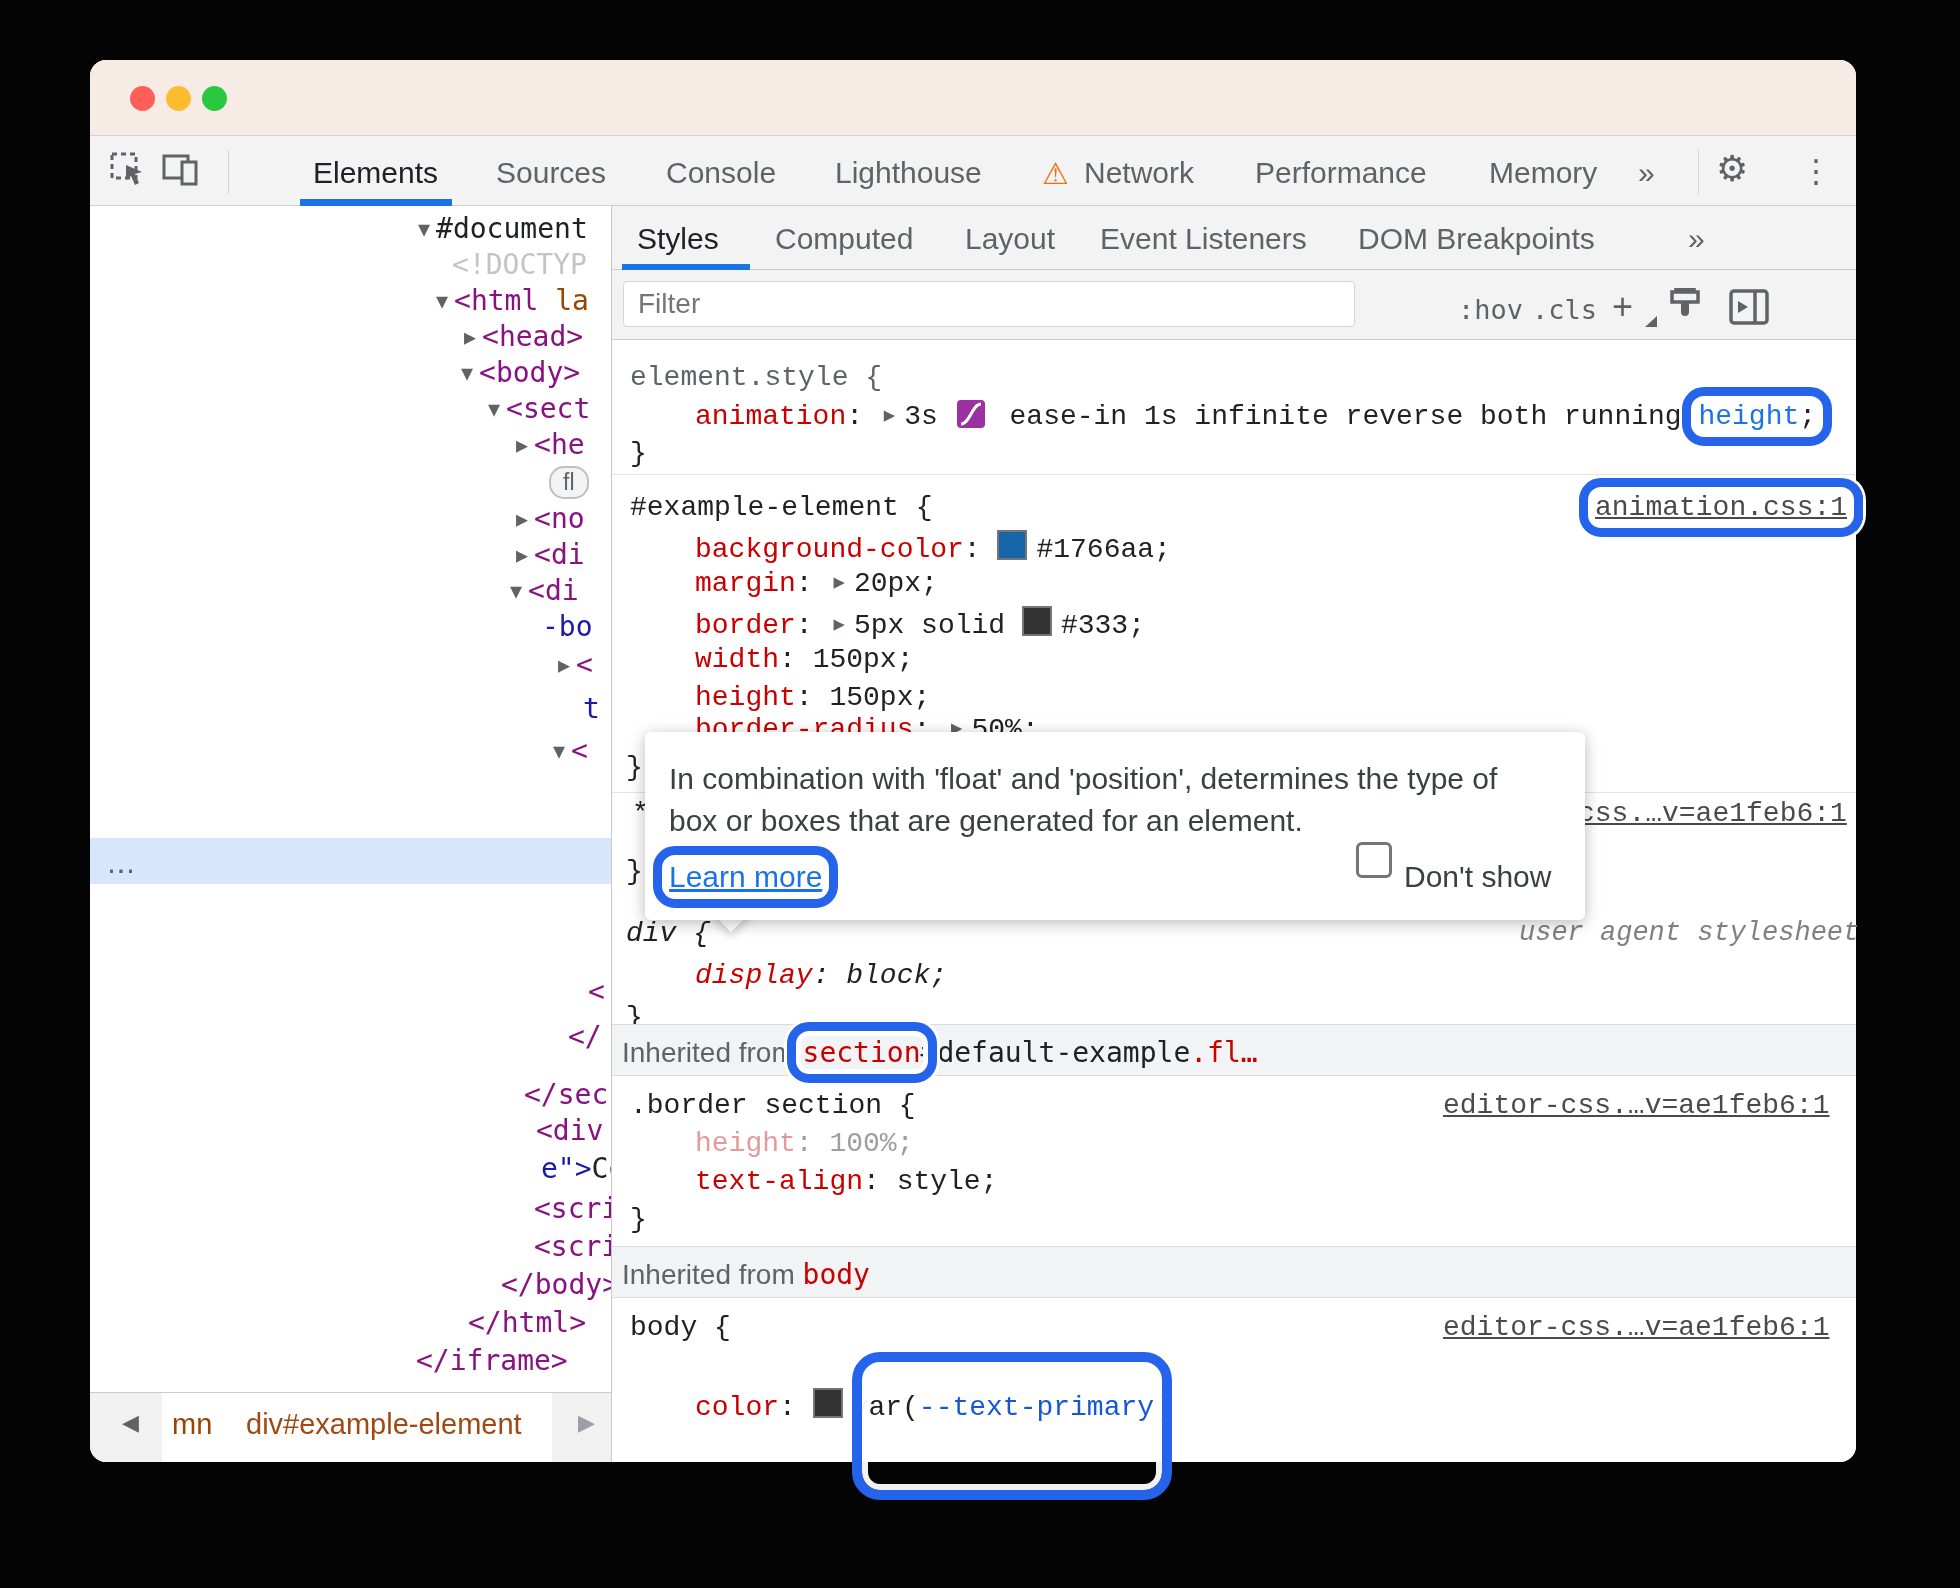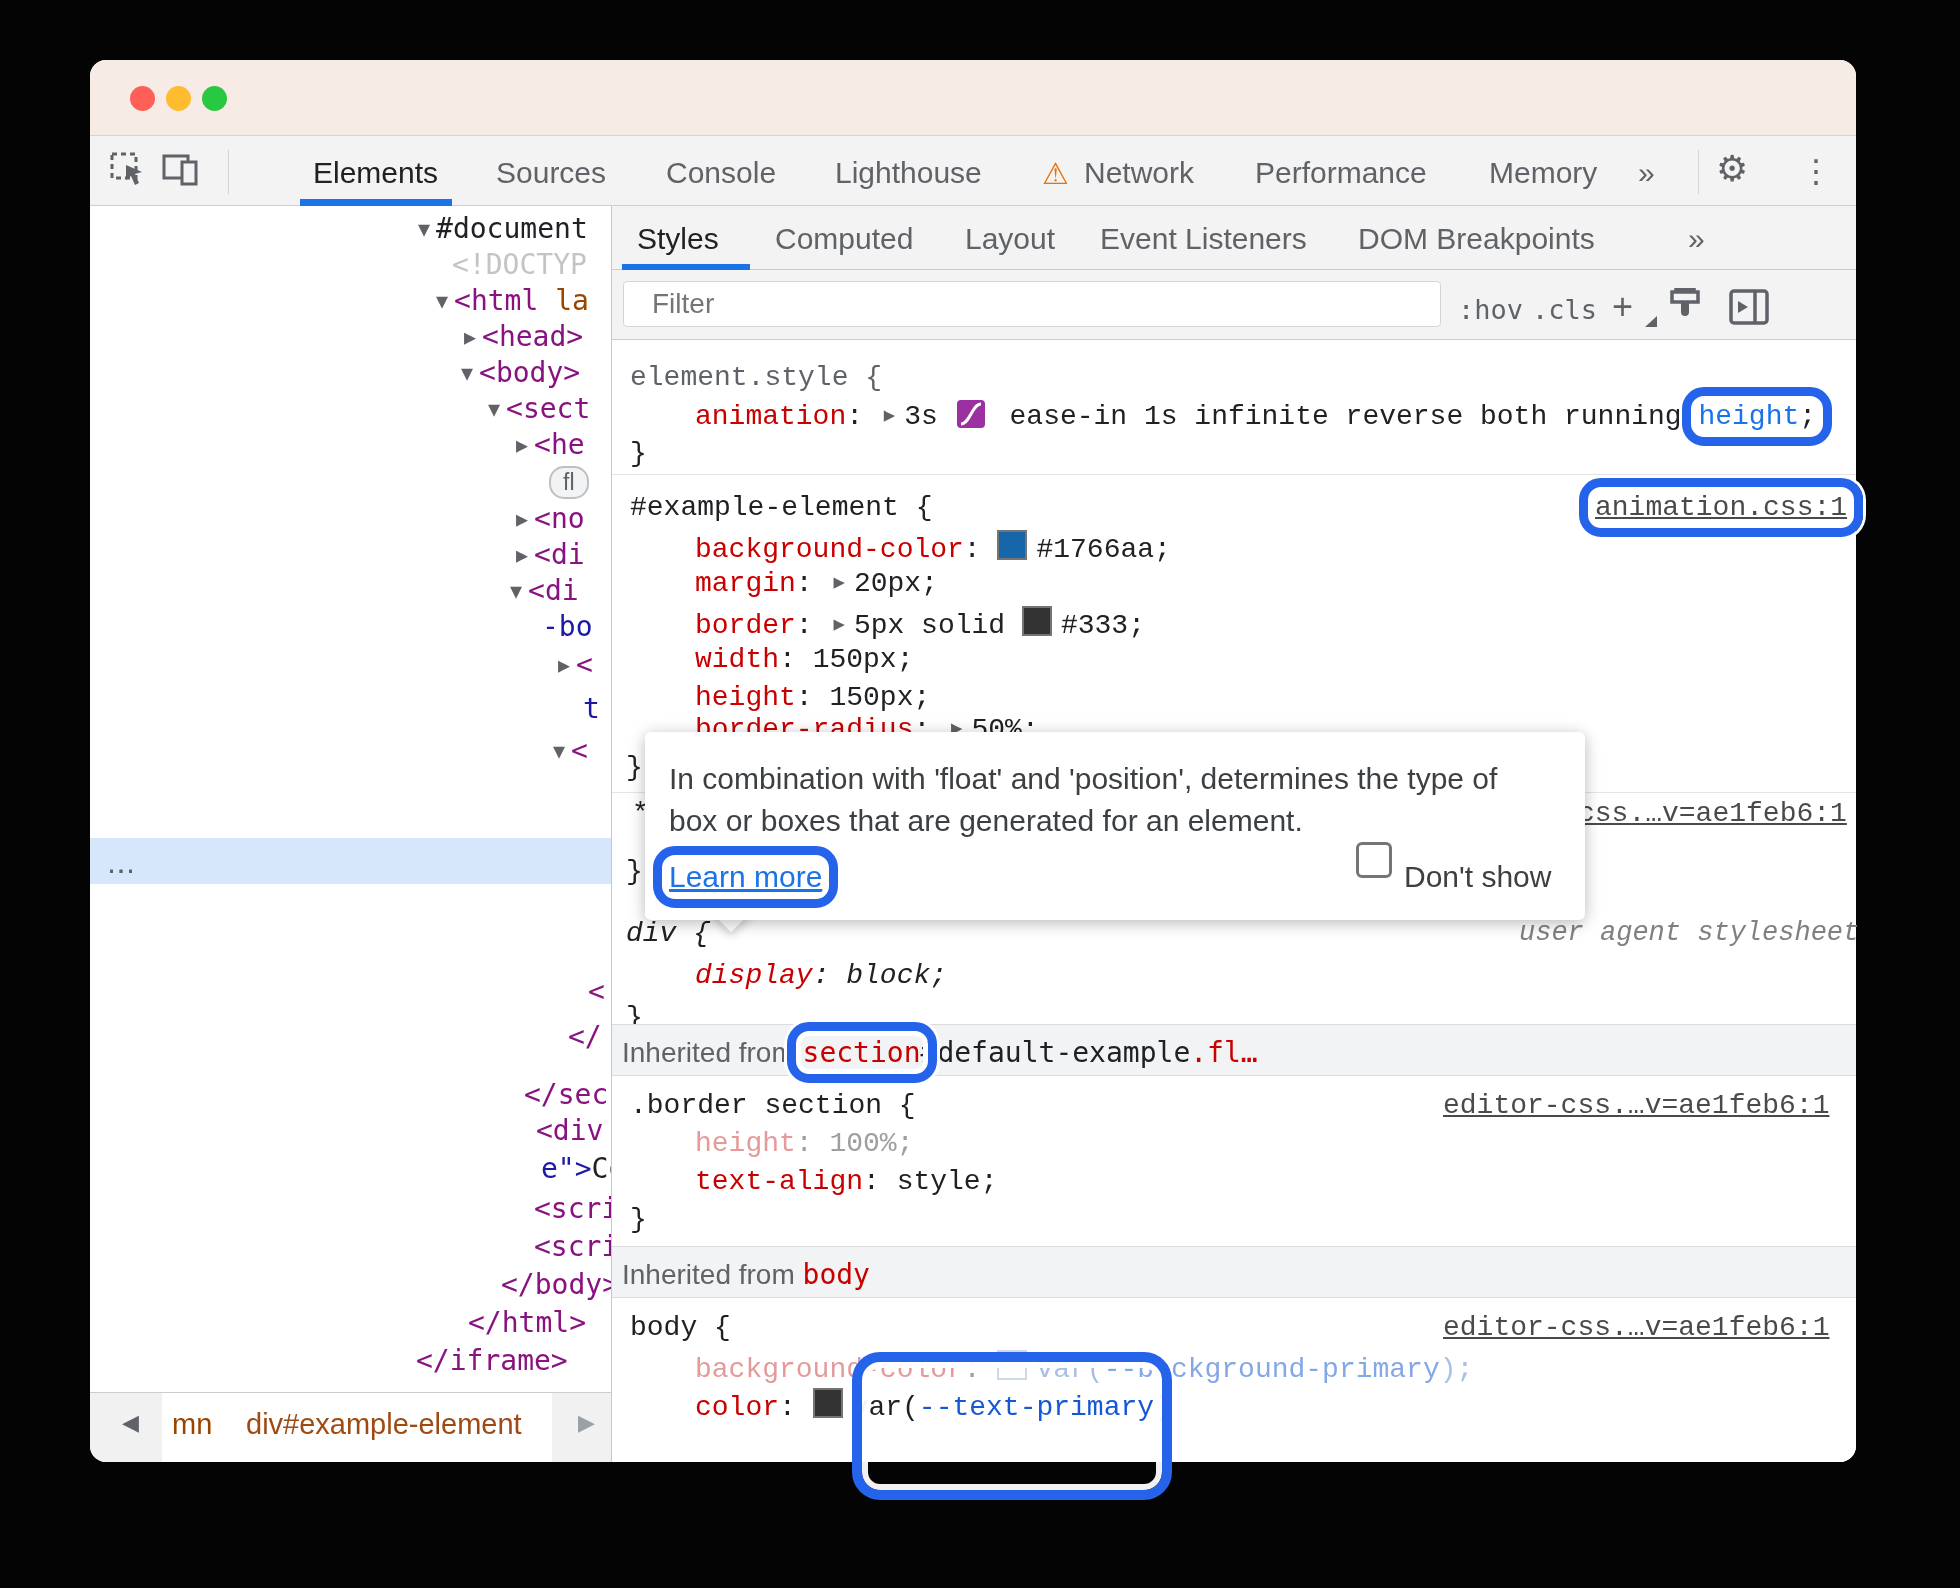--- a/index.html
+++ b/index.html
@@ -27,23 +27,23 @@
   .dom-panel{position:absolute;left:90px;top:206px;width:521px;height:1186px;background:#fff;overflow:hidden;}
   .right-panel{position:absolute;left:611px;top:206px;width:1245px;height:1256px;background:#fff;
                border-radius:0 0 16px 0;}
   .splitter{position:absolute;left:611px;top:206px;width:1px;height:1256px;background:#c9c9c9;}
   .tabsrow{position:absolute;left:612px;top:206px;width:1244px;height:64px;background:#f3f3f3;
            border-bottom:1px solid #ccc;box-sizing:border-box;}
   .ptab{position:absolute;top:222px;font-size:30px;color:#5f6368;}
   .ptab.active{color:#202124;}
   .filterrow{position:absolute;left:612px;top:270px;width:1244px;height:70px;background:#f3f3f3;
              border-bottom:1px solid #ccc;box-sizing:border-box;}
-  .filterinput{position:absolute;left:623px;top:281px;width:818px;height:46px;background:#fff;
+  .filterinput{position:absolute;left:623px;top:281px;width:732px;height:46px;background:#fff;
                border:1px solid #d5d5d5;border-radius:4px;box-sizing:border-box;font-size:28px;
-               color:#80868b;padding:0 28px;outline:none;font-family:"Liberation Sans",sans-serif;}
+               color:#80868b;padding:0 14px;outline:none;font-family:"Liberation Sans",sans-serif;}
   .fbar-item{position:absolute;top:294px;font-family:"DejaVu Sans Mono",monospace;font-size:27px;color:#5f6368;}
 
   
   .code{position:absolute;white-space:pre;font-family:Liberation Mono, monospace;font-size:28px;
         color:#202124;}
   .prop{color:#c80000;}
   .graysel{color:#5f6368;}
   .tri{color:#5f6368;font-size:19px;margin:0 9px 0 4px;vertical-align:3px;}
   .vblue{color:#1558d6;}
   .slidein{color:#1a73e8;}
@@ -250,21 +250,20 @@
   <div class="code link" style="left:1443px;top:1090px;">editor-css.…v=ae1feb6:1</div>
   <div class="code" style="left:695px;top:1128px;"><span class="fprop">height</span><span class="fpun">: </span><span class="fpun">100%;</span></div>
   <div class="code" style="left:695px;top:1166px;"><span class="prop">text-align</span><span>: </span><span>style;</span></div>
   <div class="code" style="left:630px;top:1204px;">}</div>
 
   <div class="hdr" style="top:1246px;"></div>
   <div class="hdrtext" style="left:622px;top:1258px;"><span>Inherited from </span><span class="hmono hred">body</span></div>
 
   <div class="code" style="left:630px;top:1312px;">body {</div>
   <div class="code link" style="left:1443px;top:1312px;">editor-css.…v=ae1feb6:1</div>
-  <div class="code" style="left:695px;top:1350px;"><span class="fprop">background-color</span><span class="fpun">: </span><span class="swatch fswatch"></span><span class="fpre">var(</span><span class="fname">--background-primary</span><span class="fpre">);</span></div>
   <div class="code" style="left:695px;top:1388px;"><span class="prop">color</span><span>: </span><span class="swatch" style="background-color: rgb(51, 51, 51);"></span><span>var(</span><span class="vblue">--text-primary</span><span>)</span></div>
 
   <div class="bigring" style="left:852px;top:1352px;width:300px;height:128px;"></div>
 
   <div class="tooltip-tail"></div>
   <div class="tooltip"></div>
   <div class="ttext" style="left:669px;top:762px;">In combination with 'float' and 'position', determines the type of</div>
   <div class="ttext" style="left:669px;top:804px;">box or boxes that are generated for an element.</div>
   <div class="ttext" style="left:669px;top:860px;"><span class="annot"><span class="learn">Learn more</span></span></div>
   <span class="checkbox"></span>

